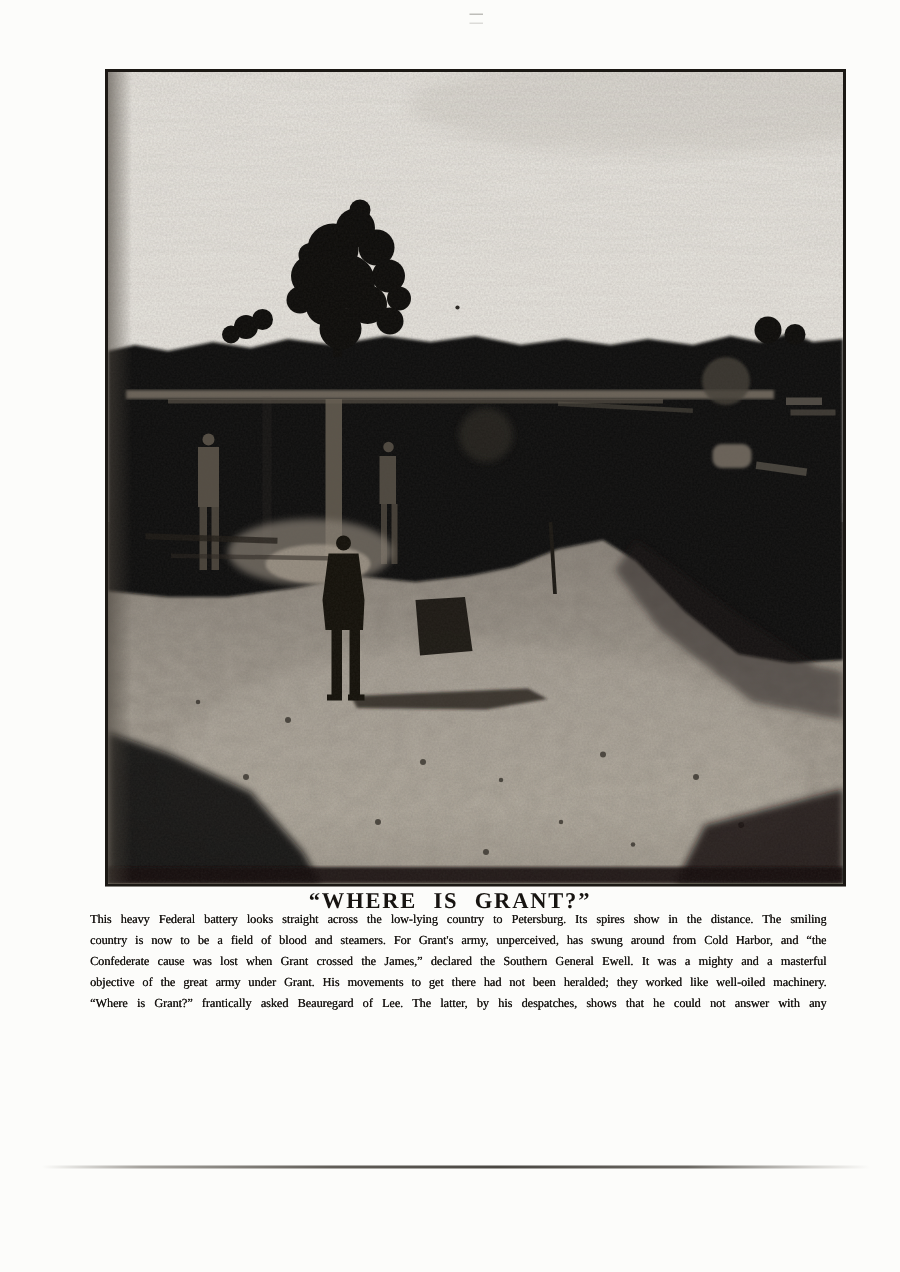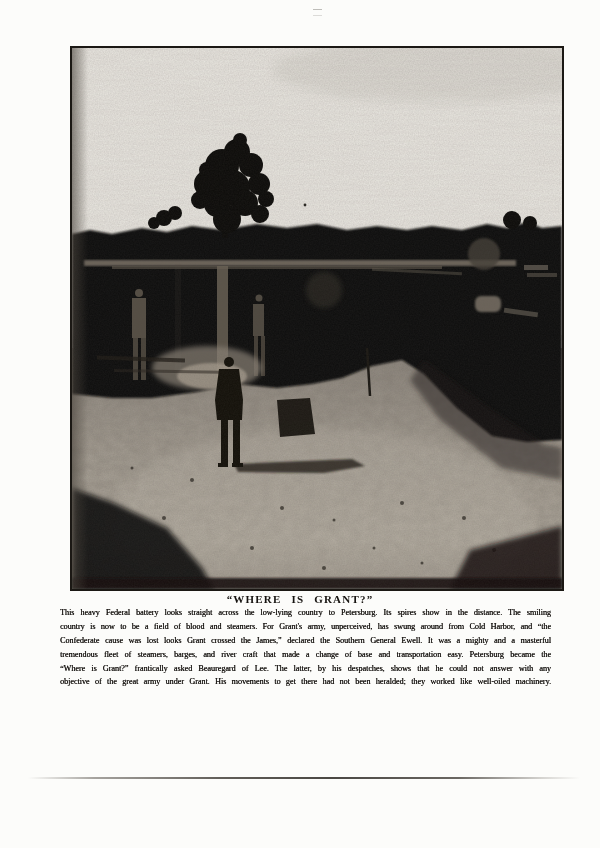--- a/index.html
+++ b/index.html
@@ -20,21 +20,21 @@
   .photo-frame {
     position:absolute; left:70px; top:46px;
     width:490px; height:541px;
     border:2px solid #1b1814;
     background:#ece9e3;
   }
   .photo-frame svg { display:block; width:490px; height:541px; }
   .caption-title {
     position:absolute; left:0; top:593px; width:600px;
     text-align:center;
-    font-size:11px; font-weight:bold;
+    font-size:15px; font-weight:bold;
     letter-spacing:1.2px; word-spacing:6px;
     color:#171411;
   }
   .body-text {
     position:absolute; left:60px; top:606px; width:491px;
   }
   .body-line {
     font-size:8.2px; line-height:13.9px; height:13.9px;
     letter-spacing:-0.05px;
     text-align:justify; text-align-last:justify;
@@ -204,21 +204,20 @@
 
       <rect x="0" y="0" width="490" height="541" filter="url(#grain)" opacity="0.8"></rect>
     </svg>
   </div>
 
   <div class="caption-title">“WHERE IS GRANT?”</div>
 
   <div class="body-text">
     <div class="body-line">This heavy Federal battery looks straight across the low-lying country to Petersburg.  Its spires show in the distance.  The smiling</div>
     <div class="body-line">country is now to be a field of blood and steamers.  For Grant's army, unperceived, has swung around from Cold Harbor, and “the</div>
-    <div class="body-line">Confederate cause was lost looks Grant crossed the James,” declared the Southern General Ewell.  It was a mighty and a masterful</div>
-    <div class="body-line">tremendous fleet of steamers, barges, and river craft that made a change of base and transportation easy.  Petersburg became the</div>
+    <div class="body-line">Confederate cause was lost when Grant crossed the James,” declared the Southern General Ewell.  It was a mighty and a masterful</div>
+    <div class="body-line">objective of the great army under Grant.  His movements to get there had not been heralded;  they worked like well-oiled machinery.</div>
     <div class="body-line">“Where is Grant?”  frantically asked Beauregard of Lee.  The latter, by his despatches, shows that he could not answer with any</div>
-    <div class="body-line">objective of the great army under Grant.  His movements to get there had not been heralded;  they worked like well-oiled machinery.</div>
   </div>
 
   <div class="scan-line"></div>
 
 </div>
 
 </body></html>

